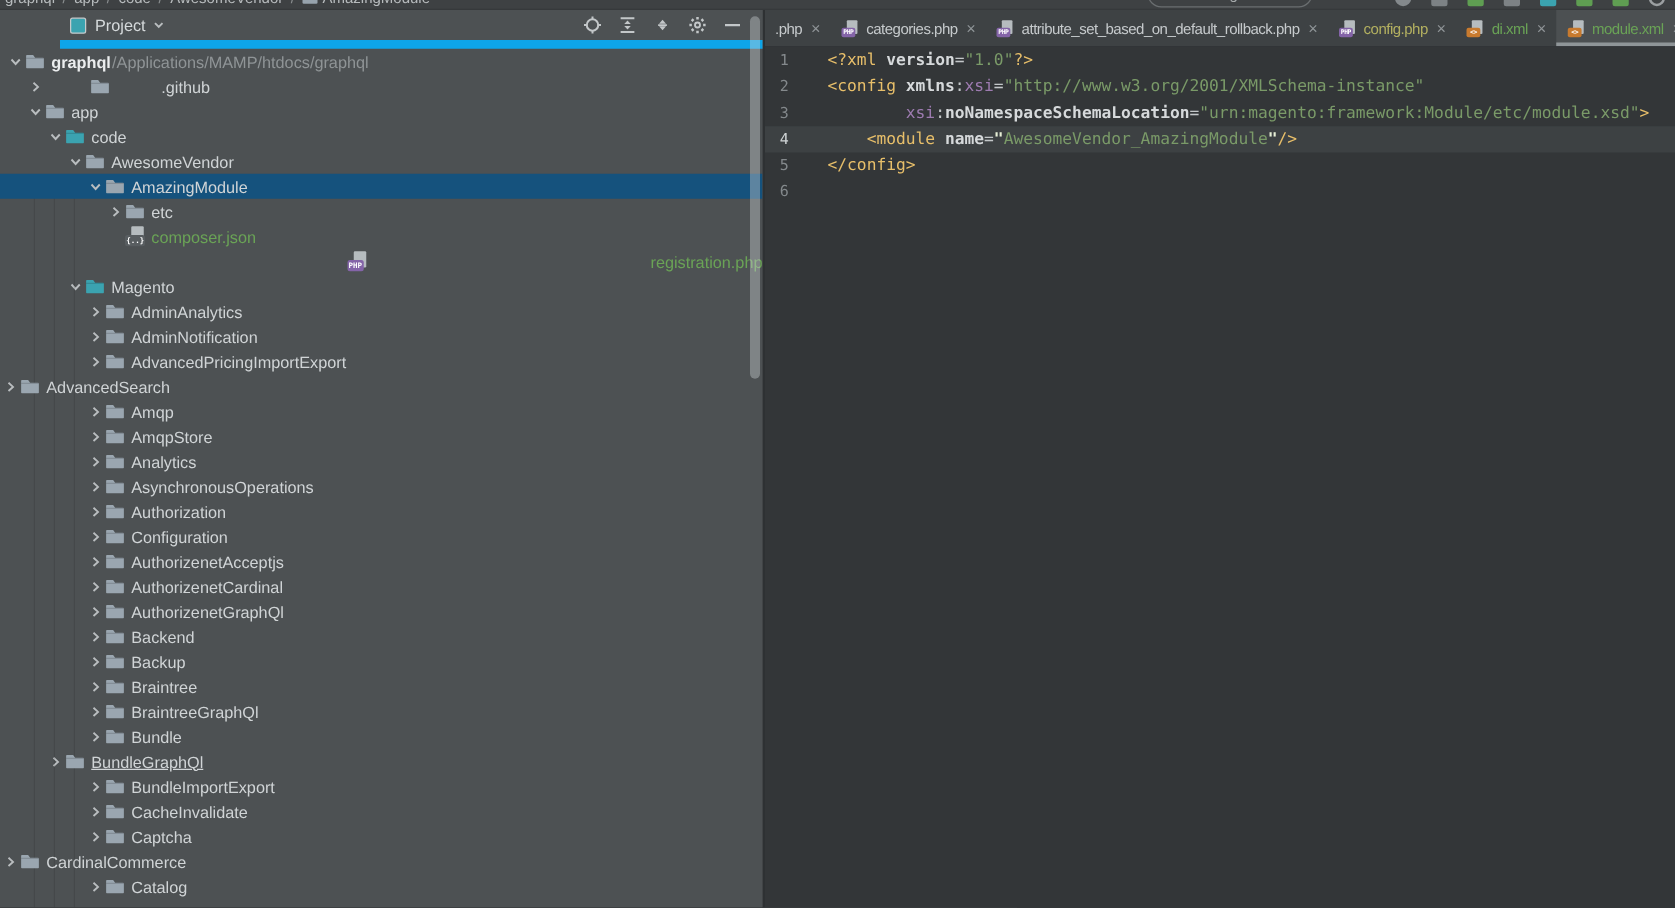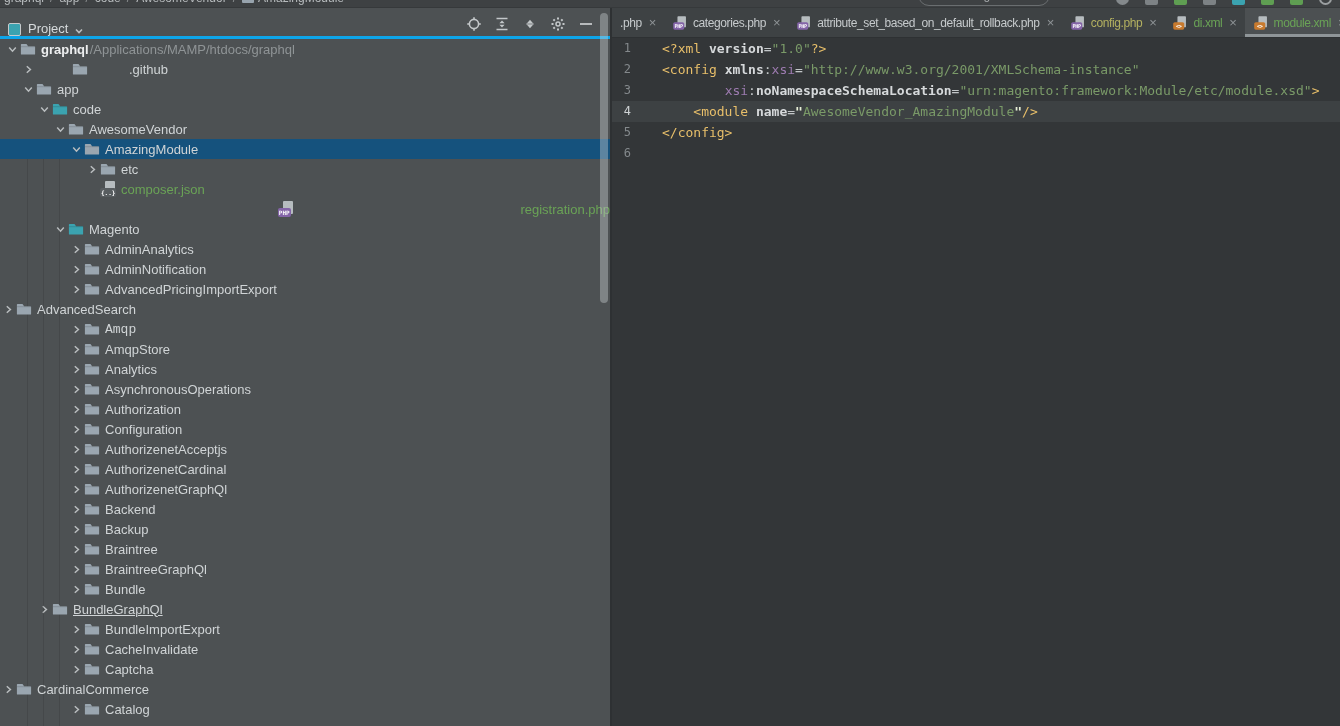--- a/index.html
+++ b/index.html
@@ -18,21 +18,21 @@
   .topicons { position:absolute; right:8px; top:-10px; height:16px; display:flex; gap:16px; align-items:center; }
   .topicons .tico { width:13px; height:13px; border-radius:2px; }
 
   
   .main { flex:1; display:flex; min-height:0; }
   .left { width:610px; flex:0 0 610px; background:var(--panel-bg); display:flex; flex-direction:column; position:relative; }
   .splitter { width:2px; flex:0 0 2px; background:#2e3133; cursor:col-resize; }
   .right { flex:1; display:flex; flex-direction:column; min-width:0; background:var(--editor-bg); }
 
   
-  .panelhead { height:31px; flex:0 0 31px; display:flex; align-items:flex-end; padding:0 6px 0 8px; border-bottom:3px solid #0ea5e9; background:var(--panel-bg); }
+  .panelhead { height:31px; flex:0 0 31px; display:flex; align-items:center; padding:0 6px 0 8px; border-bottom:7px solid #0ea5e9; background:var(--panel-bg);margin-left:48px; }
   .pw-icon { width:13px; height:13px; background:var(--teal); border:1px solid #c6cacc; border-radius:2px; margin-right:7px; }
   .panel-title { font-size:13px; color:#d6dadc; }
   .head-caret { margin-left:6px; }
   .headspacer { flex:1; }
   .hbtn { width:24px; height:24px; display:flex; align-items:center; justify-content:center; border-radius:3px; margin-left:4px; }
   .hbtn svg { display:block; }
   .hbtn.minus { margin-right:6px; }
 
   
   .tree { flex:1; position:relative; overflow:hidden; font-size:13px; color:var(--tree-text); }
@@ -338,21 +338,21 @@
               </svg>
             </span>
             <span class="ticon">
               <svg width="16" height="16" viewBox="0 0 16 16">
                 <path class="folder-gray" d="M1.5 3 h5 l1.6 2.2 h6.4 a.6.6 0 0 1 .6.6 v7.2 a.6.6 0 0 1-.6.6 h-13 a.6.6 0 0 1-.6-.6 v-9.4 a.6.6 0 0 1 .6-.6 z"></path>
                 <path d="M1 5.2 h14 v1 h-14 z" fill="rgba(0,0,0,0.14)"></path>
               </svg>
             </span>
             <span class="tlabel">AdvancedSearch</span>
           </div>
-          <div class="trow" style="padding-left: 68px; font-family: Liberation Mono, monospace;">
+          <div class="trow" style="padding-left: 68px;">
             <span class="tchev">
               <svg width="11" height="11" viewBox="0 0 11 11">
                 <path d="M3.8 2.2 L7.4 5.5 L3.8 8.8" fill="none" stroke="#b9bdbf" stroke-width="1.5"></path>
               </svg>
             </span>
             <span class="ticon">
               <svg width="16" height="16" viewBox="0 0 16 16">
                 <path class="folder-gray" d="M1.5 3 h5 l1.6 2.2 h6.4 a.6.6 0 0 1 .6.6 v7.2 a.6.6 0 0 1-.6.6 h-13 a.6.6 0 0 1-.6-.6 v-9.4 a.6.6 0 0 1 .6-.6 z"></path>
                 <path d="M1 5.2 h14 v1 h-14 z" fill="rgba(0,0,0,0.14)"></path>
               </svg>

